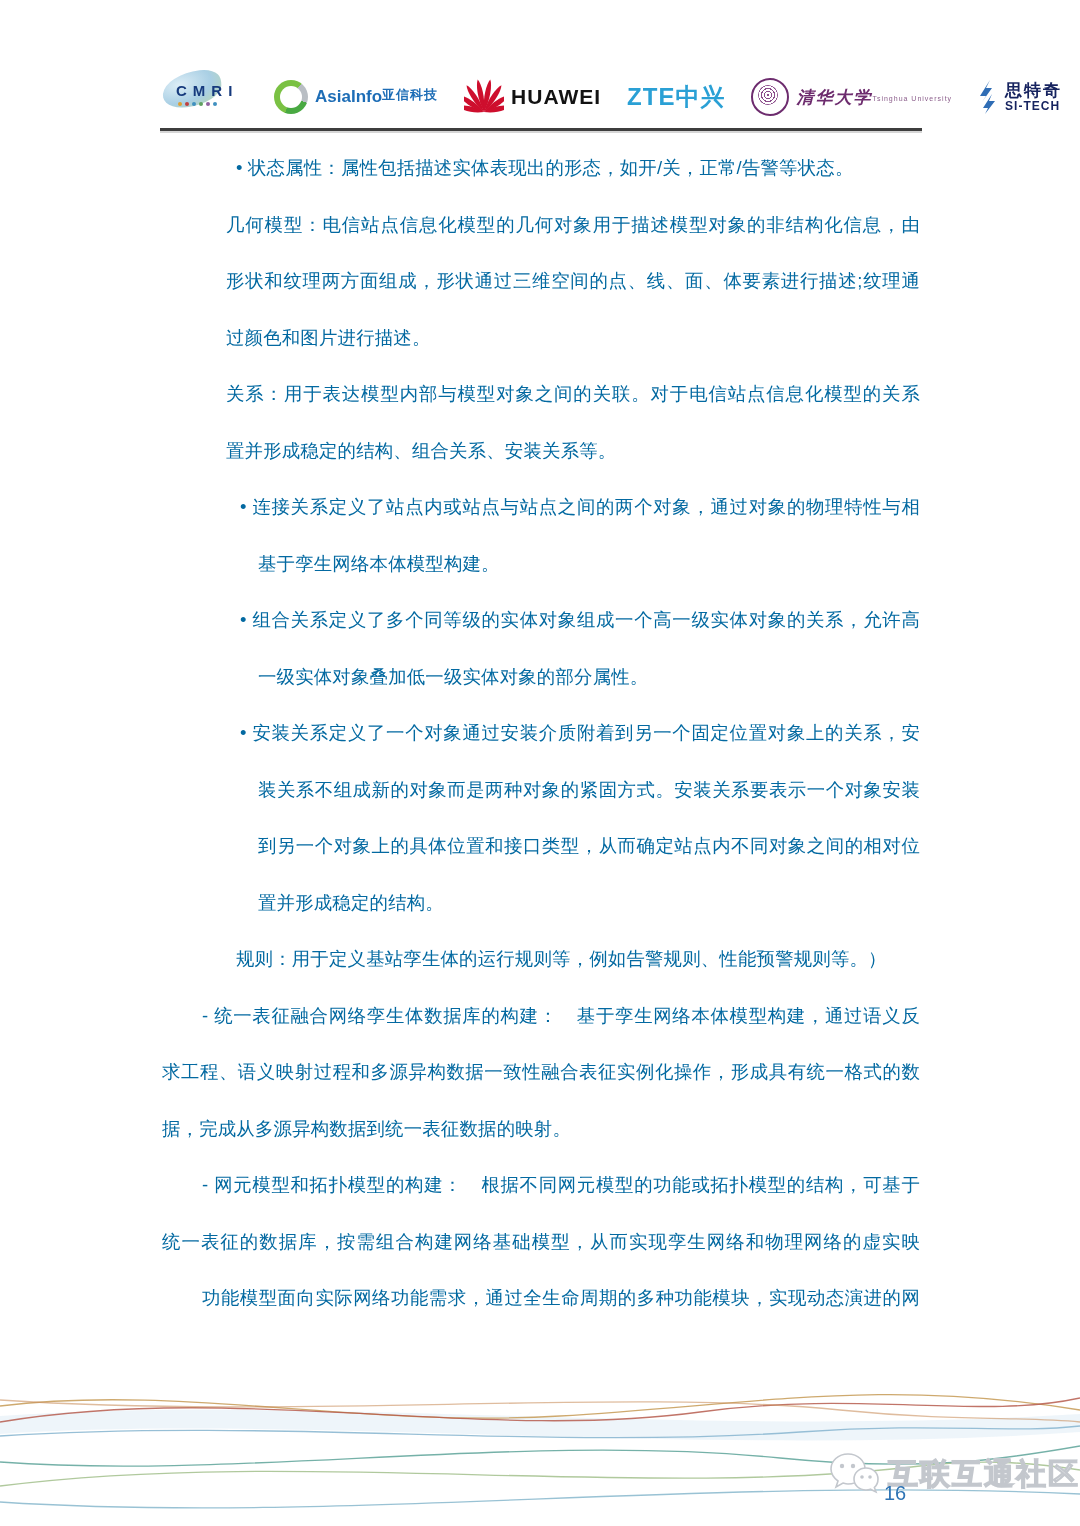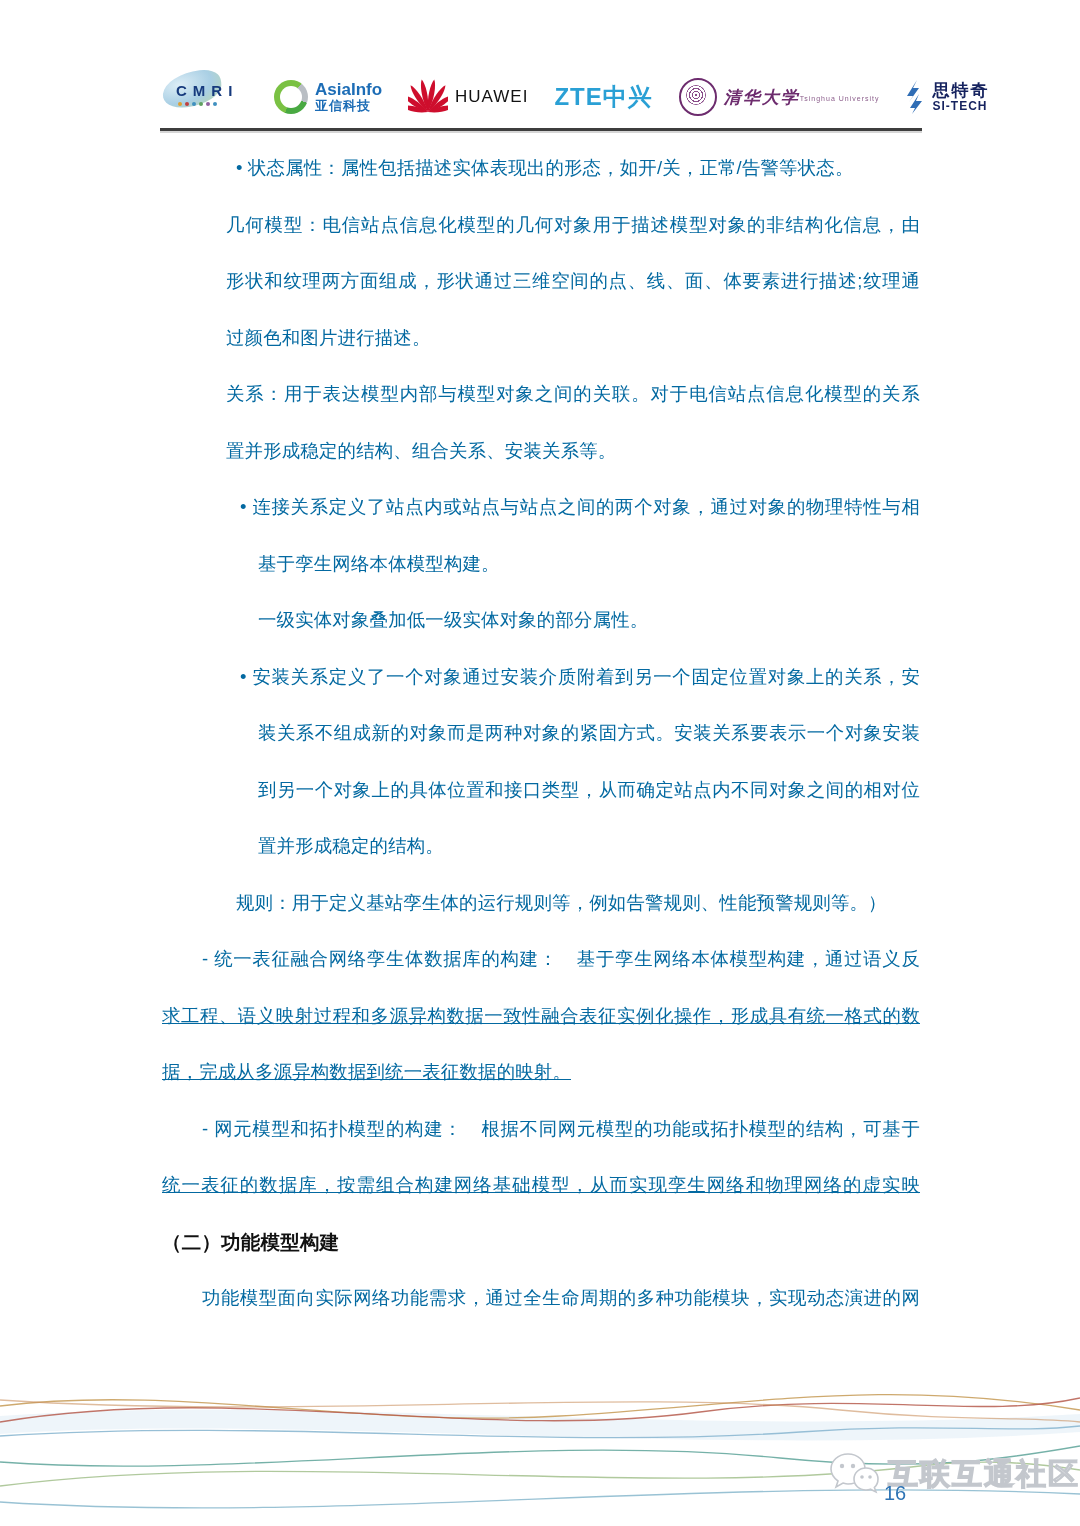--- a/index.html
+++ b/index.html
@@ -14,25 +14,25 @@
   .cmri{position:relative;width:86px;height:46px;}
   .cmri .swoosh{position:absolute;left:0;top:2px;width:60px;height:34px;border-radius:60% 40% 55% 45%;
         background:radial-gradient(ellipse at 30% 30%,#dcedf6 0%,#a9cfe4 55%,#bcd9a8 100%);transform:rotate(-12deg);}
   .cmri .letters{position:absolute;left:14px;top:12px;font-weight:bold;font-size:15px;letter-spacing:6px;color:#163a7d;}
   .cmri .dots{position:absolute;left:16px;top:32px;display:flex;gap:3px;}
   .cmri .dots i{width:4px;height:4px;border-radius:50%;display:block;}
   
   .ai-ring{position:relative;width:34px;height:34px;border-radius:50%;
         background:conic-gradient(from 200deg,#7ac143 0 55%,#b9bec4 55% 75%,#49a942 75% 100%);}
   .ai-ring::after{content:"";position:absolute;left:6px;top:6px;width:22px;height:22px;border-radius:50%;background:#fff;}
-  .ai-text{display:flex;flex-direction:column;line-height:1.05;}
+  .ai-text{display:flex;flex-direction:row;line-height:1.05;}
   .ai-text .l1{font-size:17px;font-weight:bold;color:#1d6db6;}
   .ai-text .l2{font-size:13px;font-weight:bold;color:#1d6db6;letter-spacing:1px;}
   
-  .hw-text{font-size:17px;font-weight:normal;color:#121212;letter-spacing:1px;}
+  .hw-text{font-size:21px;font-weight:bold;color:#121212;letter-spacing:1px;}
   
   .zte-text{font-size:24px;font-weight:bold;color:#2aa0d5;letter-spacing:1px;}
   
   .th-seal{width:34px;height:34px;border-radius:50%;border:2px solid #6d2c6e;position:relative;background:#fff;}
   .th-seal::after{content:"";position:absolute;left:5px;top:5px;width:20px;height:20px;border-radius:50%;
         background:repeating-radial-gradient(circle,#8a4d8a 0 1px,#fff 1px 3px);}
   .th-text{display:flex;flex-direction:row;align-items:center;line-height:1;}
   .th-text .l1{font-family:"Liberation Serif","DejaVu Serif",serif;font-style:italic;font-weight:bold;
         font-size:17px;color:#6d2c6e;letter-spacing:2px;}
   .th-text .l2{font-size:7px;color:#8a5c8a;margin-top:3px;letter-spacing:1px;}
@@ -49,21 +49,21 @@
   .doc-body{position:absolute;left:162px;top:140px;width:758px;}
   .ln{height:56.5px;line-height:56.5px;font-size:18.4px;letter-spacing:0.2px;color:#0369a1;
       white-space:nowrap;text-align:justify;}
   .ln.fill{white-space:normal;text-align:justify;text-align-last:justify;overflow:hidden;}
   .ln-bullet1{padding-left:74px;}
   .ln-para{padding-left:64px;}
   .ln-bullet2{padding-left:78px;}
   .ln-cont2{padding-left:96px;}
   .ln-rule{padding-left:74px;}
   .ln-dash{padding-left:40px;}
-  .ln-flush{padding-left:0;text-decoration:underline;}
+  .ln-flush{padding-left:0;}
   .ln-heading{padding-left:0;font-weight:bold;font-size:19.5px;color:#111;}
   .ln-indent{padding-left:40px;}
 
   
   .waves{position:absolute;left:0;top:1376px;width:1080px;height:150px;}
   .watermark{position:absolute;left:828px;top:1452px;display:flex;align-items:center;gap:8px;z-index:3;}
   .wm-text{font-size:30px;font-weight:bold;letter-spacing:2px;color:#f7f8f9;
         -webkit-text-stroke:1.2px #c3c7cd;text-shadow:0 0 1px #d5d8dc;}
   .page-num{position:absolute;left:884px;top:1482px;font-size:20px;color:#2e74b5;z-index:4;}
 </style>
@@ -139,32 +139,32 @@
 
   <div class="doc-body" id="doc-body">
       <div class="ln ln-bullet1">• 状态属性：属性包括描述实体表现出的形态，如开/关，正常/告警等状态。</div>
       <div class="ln ln-para fill">几何模型：电信站点信息化模型的几何对象用于描述模型对象的非结构化信息，由</div>
       <div class="ln ln-para fill">形状和纹理两方面组成，形状通过三维空间的点、线、面、体要素进行描述;纹理通</div>
       <div class="ln ln-para">过颜色和图片进行描述。</div>
       <div class="ln ln-para fill">关系：用于表达模型内部与模型对象之间的关联。对于电信站点信息化模型的关系</div>
       <div class="ln ln-para">置并形成稳定的结构、组合关系、安装关系等。</div>
       <div class="ln ln-bullet2 fill">• 连接关系定义了站点内或站点与站点之间的两个对象，通过对象的物理特性与相</div>
       <div class="ln ln-cont2">基于孪生网络本体模型构建。</div>
+      <div class="ln ln-bullet2 fill">• 组合关系定义了多个同等级的实体对象组成一个高一级实体对象的关系，允许高</div>
       <div class="ln ln-cont2">一级实体对象叠加低一级实体对象的部分属性。</div>
       <div class="ln ln-bullet2 fill">• 安装关系定义了一个对象通过安装介质附着到另一个固定位置对象上的关系，安</div>
       <div class="ln ln-cont2 fill">装关系不组成新的对象而是两种对象的紧固方式。安装关系要表示一个对象安装</div>
       <div class="ln ln-cont2 fill">到另一个对象上的具体位置和接口类型，从而确定站点内不同对象之间的相对位</div>
       <div class="ln ln-cont2">置并形成稳定的结构。</div>
       <div class="ln ln-rule">规则：用于定义基站孪生体的运行规则等，例如告警规则、性能预警规则等。）</div>
       <div class="ln ln-dash fill">- 统一表征融合网络孪生体数据库的构建：　基于孪生网络本体模型构建，通过语义反</div>
       <div class="ln ln-flush fill">求工程、语义映射过程和多源异构数据一致性融合表征实例化操作，形成具有统一格式的数</div>
       <div class="ln ln-flush">据，完成从多源异构数据到统一表征数据的映射。</div>
       <div class="ln ln-dash fill">- 网元模型和拓扑模型的构建：　根据不同网元模型的功能或拓扑模型的结构，可基于</div>
       <div class="ln ln-flush fill">统一表征的数据库，按需组合构建网络基础模型，从而实现孪生网络和物理网络的虚实映射。</div>
-      <div class="ln ln-heading">（二）功能模型构建</div>
       <div class="ln ln-indent fill">功能模型面向实际网络功能需求，通过全生命周期的多种功能模块，实现动态演进的网</div>
     </div>
 
   <svg class="waves" width="1080" height="150" viewBox="0 0 1080 150">
     <path d="M0,40 C300,18 700,62 1080,38 L1080,56 C700,82 300,38 0,58 Z" fill="#cfe3f0" opacity="0.35"></path>
     <g fill="none" stroke-width="1.3">
       <path d="M0,30 C180,8 360,52 560,40 C760,28 880,2 1080,34" stroke="#c9a05e" opacity="0.9"></path>
       <path d="M0,46 C240,6 480,66 700,36 C860,14 980,44 1080,22" stroke="#b65c4e" opacity="0.85"></path>
       <path d="M0,24 C300,44 620,12 840,34 C960,46 1020,40 1080,46" stroke="#c98f5e" opacity="0.6"></path>
       <path d="M0,60 C280,42 540,74 800,56 C940,46 1010,58 1080,50" stroke="#8cb8d2" opacity="0.9"></path>

